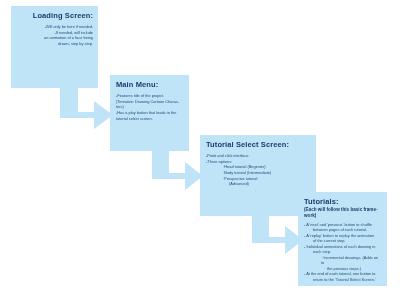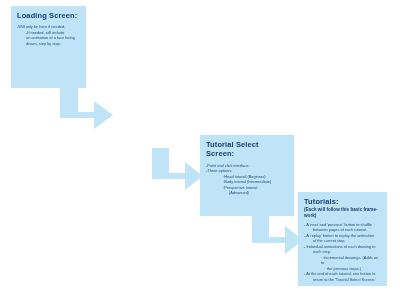--- a/index.html
+++ b/index.html
@@ -51,23 +51,23 @@
   .ind-0 { padding-left: 0px; }
   .ind-1 { padding-left: 9px; }
   .ind-2 { padding-left: 17px; }
   .ind-3 { padding-left: 23px; }
 
   .arrow {
     position: absolute;
   }
   .arrow svg { display: block; }
 
-  #box-loading  { left: 11px;  top: 6px;   width: 75px;  height: 82px; }
+  #box-loading  { left: 11px;  top: 6px;   width: 87px;  height: 82px; text-align: right; }
   #box-mainmenu { left: 110px; top: 75px;  width: 79px;  height: 76px; }
-  #box-select   { left: 200px; top: 135px; width: 94px;  height: 81px; }
+  #box-select   { left: 200px; top: 135px; width: 116px;  height: 81px; }
   #box-tutorials{ left: 298px; top: 192px; width: 89px;  height: 94px; }
 
   #arrow-1 { left: 60px;  top: 84px; }
   #arrow-2 { left: 152px; top: 146px; }
   #arrow-3 { left: 252px; top: 210px; }
 </style>
 </head>
 <body>
 
 <div id="canvas">
@@ -91,20 +91,28 @@
   </div>
 
   <div class="box" id="box-loading">
     <div class="box-title">Loading Screen:</div>
     <div class="body-line ind-0">-Will only be here if needed.</div>
     <div class="body-line ind-1">-If needed, will include</div>
     <div class="body-line ind-1">an animation of a face being</div>
     <div class="body-line ind-1">drawn, step by step.</div>
   </div>
 
+  <div class="box" id="box-mainmenu">
+    <div class="box-title">Main Menu:</div>
+    <div class="body-line ind-0">-Features title of the project.</div>
+    <div class="body-line ind-0">(Tentative: Drawing Cartoon Charac-</div>
+    <div class="body-line ind-0">ters)</div>
+    <div class="body-line ind-0">-Has a play button that leads to the</div>
+    <div class="body-line ind-0">tutorial select screen.</div>
+  </div>
 
   <div class="box" id="box-select">
     <div class="box-title">Tutorial Select Screen:</div>
     <div class="body-line ind-0">-Point and click interface.</div>
     <div class="body-line ind-0">-Three options:</div>
     <div class="body-line ind-2">·Head tutorial (Beginner)</div>
     <div class="body-line ind-2">·Body tutorial (Intermediate)</div>
     <div class="body-line ind-2">·Perspective tutorial</div>
     <div class="body-line ind-3">(Advanced)</div>
   </div>

